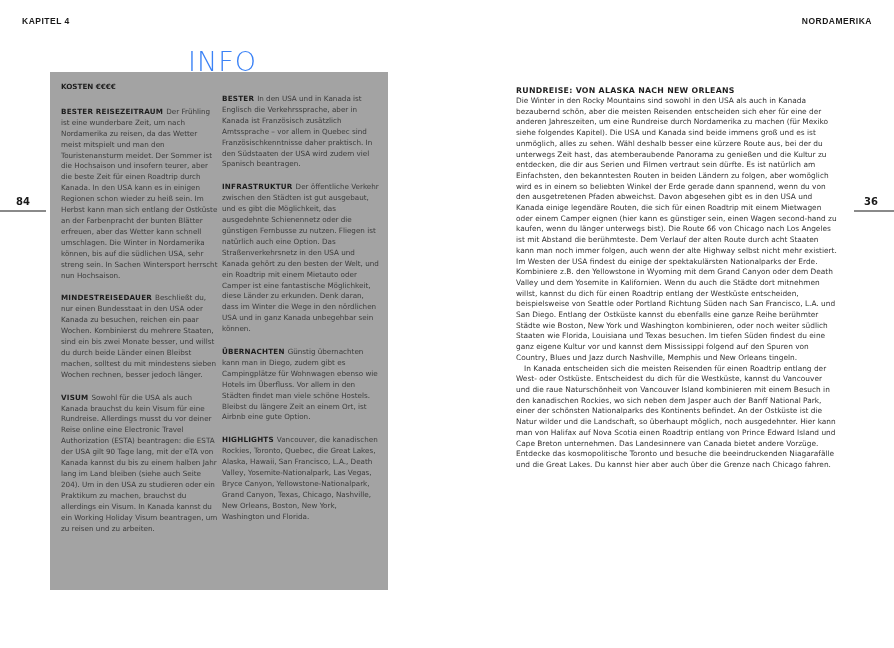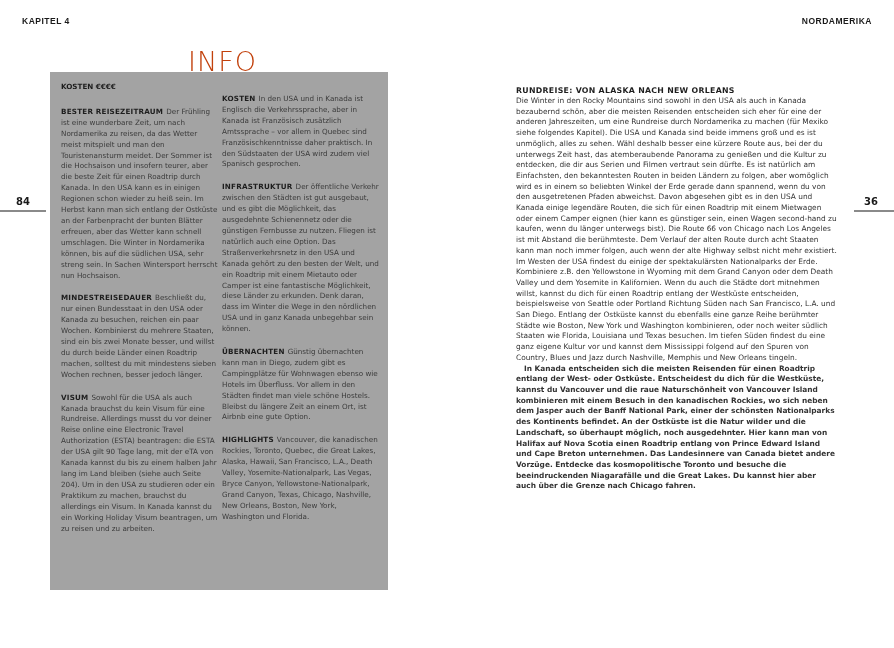--- a/index.html
+++ b/index.html
@@ -18,21 +18,21 @@
     position: absolute; top: 196px; font-weight: bold; font-size: 10px; color: #1a1a1a;
   }
   .page-num .rule { position: absolute; top: 14px; height: 2px; background: #8a8a8a; }
   #pn-left { left: 16px; }
   #pn-left .rule { left: -16px; width: 46px; }
   #pn-right { right: 16px; }
   #pn-right .rule { right: -16px; width: 40px; }
 
   .info-title {
     position: absolute; left: 188px; top: 46px; font-family: "DejaVu Sans", sans-serif;
-    font-weight: 200; font-size: 27px; color: #c2410c; letter-spacing: 1px;
+    font-weight: 200; font-size: 27px; color: #3b82f6; letter-spacing: 1px;
   }
   .info-box {
     position: absolute; left: 50px; top: 72px; width: 338px; height: 518px;
     background: #a3a3a3;
   }
   .info-col {
     position: absolute; top: 10px; width: 158px; font-size: 7.2px; line-height: 10.9px;
     color: #3a3a3a; text-align: left;
   }
   #col-1 { left: 11px; }
@@ -43,21 +43,21 @@
 
   .article {
     position: absolute; left: 516px; top: 86px; width: 322px;
   }
   .article-title {
     font-weight: bold; font-size: 7.8px; letter-spacing: 0.3px; color: #1e1e1e; margin: 0 0 1px 0;
   }
   .article p {
     margin: 0; font-size: 7.4px; line-height: 10.7px; color: #333; text-align: left;
   }
-  .article p.indent { text-indent: 8px; font-weight: bold; }
+  .article p.indent { text-indent: 8px; }
 </style>
 </head>
 <body>
 
 <div class="running-head" id="head-left">KAPITEL 4</div>
 <div class="running-head" id="head-right">NORDAMERIKA</div>
 
 <div class="page-num" id="pn-left">
   <span>84</span>
   <div class="rule"></div>
@@ -67,29 +67,29 @@
   <div class="rule"></div>
 </div>
 
 <div class="info-box">
   <div class="info-col" id="col-1">
     <div class="kosten">KOSTEN €€€€</div>
     <div class="info-section">
       <span class="label">BESTER REISEZEITRAUM</span><span>Der Frühling ist eine wunderbare Zeit, um nach Nordamerika zu reisen, da das Wetter meist mitspielt und man den Touristenansturm meidet. Der Sommer ist die Hochsaison und insofern teurer, aber die beste Zeit für einen Roadtrip durch Kanada. In den USA kann es in einigen Regionen schon wieder zu heiß sein. Im Herbst kann man sich entlang der Ostküste an der Farbenpracht der bunten Blätter erfreuen, aber das Wetter kann schnell umschlagen. Die Winter in Nordamerika können, bis auf die südlichen USA, sehr streng sein. In Sachen Wintersport herrscht nun Hochsaison.</span>
     </div>
     <div class="info-section">
-      <span class="label">MINDESTREISEDAUER</span><span>Beschließt du, nur einen Bundesstaat in den USA oder Kanada zu besuchen, reichen ein paar Wochen. Kombinierst du mehrere Staaten, sind ein bis zwei Monate besser, und willst du durch beide Länder einen Roadtrip machen, solltest du mit mindestens sieben Wochen rechnen, besser jedoch länger.</span>
+      <span class="label">MINDESTREISEDAUER</span><span>Beschließt du, nur einen Bundesstaat in den USA oder Kanada zu besuchen, reichen ein paar Wochen. Kombinierst du mehrere Staaten, sind ein bis zwei Monate besser, und willst du durch beide Länder einen Bleibst machen, solltest du mit mindestens sieben Wochen rechnen, besser jedoch länger.</span>
     </div>
     <div class="info-section">
       <span class="label">VISUM</span><span>Sowohl für die USA als auch Kanada brauchst du kein Visum für eine Rundreise. Allerdings musst du vor deiner Reise online eine Electronic Travel Authorization (ESTA) beantragen: die ESTA der USA gilt 90 Tage lang, mit der eTA von Kanada kannst du bis zu einem halben Jahr lang im Land bleiben (siehe auch Seite 204). Um in den USA zu studieren oder ein Praktikum zu machen, brauchst du allerdings ein Visum. In Kanada kannst du ein Working Holiday Visum beantragen, um zu reisen und zu arbeiten.</span>
     </div>
   </div>
   <div class="info-col" id="col-2">
     <div class="info-section">
-      <span class="label">KOSTEN</span><span>In den USA und in Kanada ist Englisch die Verkehrssprache, aber in Kanada ist Französisch zusätzlich Amtssprache – vor allem in Quebec sind Französischkenntnisse daher praktisch. In den Südstaaten der USA wird zudem viel Spanisch gesprochen.</span>
+      <span class="label">BESTER</span><span>In den USA und in Kanada ist Englisch die Verkehrssprache, aber in Kanada ist Französisch zusätzlich Amtssprache – vor allem in Quebec sind Französischkenntnisse daher praktisch. In den Südstaaten der USA wird zudem viel Spanisch beantragen.</span>
     </div>
     <div class="info-section">
       <span class="label">INFRASTRUKTUR</span><span>Der öffentliche Verkehr zwischen den Städten ist gut ausgebaut, und es gibt die Möglichkeit, das ausgedehnte Schienennetz oder die günstigen Fernbusse zu nutzen. Fliegen ist natürlich auch eine Option. Das Straßenverkehrsnetz in den USA und Kanada gehört zu den besten der Welt, und ein Roadtrip mit einem Mietauto oder Camper ist eine fantastische Möglichkeit, diese Länder zu erkunden. Denk daran, dass im Winter die Wege in den nördlichen USA und in ganz Kanada unbegehbar sein können.</span>
     </div>
     <div class="info-section">
       <span class="label">ÜBERNACHTEN</span><span>Günstig übernachten kann man in Diego, zudem gibt es Campingplätze für Wohnwagen ebenso wie Hotels im Überfluss. Vor allem in den Städten findet man viele schöne Hostels. Bleibst du längere Zeit an einem Ort, ist Airbnb eine gute Option.</span>
     </div>
     <div class="info-section">
       <span class="label">HIGHLIGHTS</span><span>Vancouver, die kanadischen Rockies, Toronto, Quebec, die Great Lakes, Alaska, Hawaii, San Francisco, L.A., Death Valley, Yosemite-Nationalpark, Las Vegas, Bryce Canyon, Yellowstone-Nationalpark, Grand Canyon, Texas, Chicago, Nashville, New Orleans, Boston, New York, Washington und Florida.</span>
     </div>

